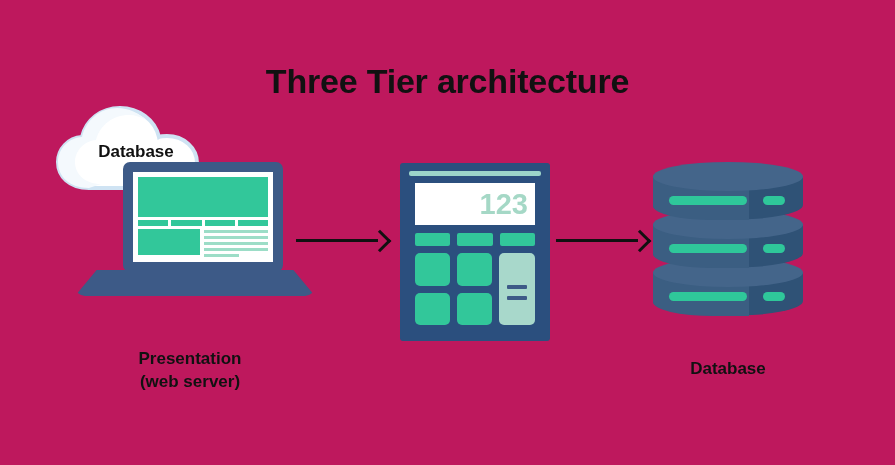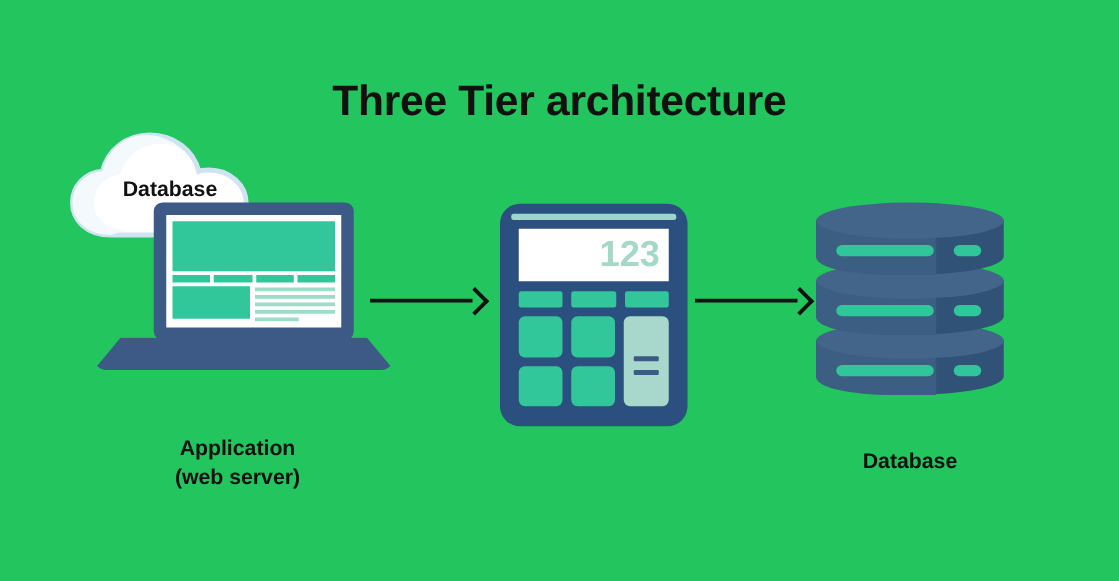--- a/index.html
+++ b/index.html
@@ -8,21 +8,21 @@
     background: #ffffff;
   }
   body {
     font-family: "Liberation Sans", sans-serif;
     -webkit-font-smoothing: antialiased;
   }
   #canvas {
     position: relative;
     width: 895px;
     height: 465px;
-    background: #22c55e;
+    background: #be185d;
     overflow: hidden;
   }
 
   
   #diagram-title {
     position: absolute;
     left: 0;
     top: 62px;
     width: 895px;
     text-align: center;
@@ -170,21 +170,21 @@
     width: 150px;
     height: 180px;
   }
   #calculator-icon {
     position: absolute;
     left: 0;
     top: 0;
     width: 150px;
     height: 178px;
     background: #2b4f7e;
-    border-radius: 16px;
+    border-radius: 3px;
     box-sizing: border-box;
     padding: 11px 11px 12px 11px;
   }
   #calculator-top-strip {
     position: absolute;
     left: 9px;
     top: 8px;
     width: 132px;
     height: 5px;
     background: #9cd5c9;
@@ -406,21 +406,21 @@
                 <i class="short"></i>
               </div>
             </div>
           </div>
         </div>
       </div>
       <div id="laptop-base"></div>
     </div>
   </div>
 
-  <div id="presentation-caption" class="tier-caption">Application
+  <div id="presentation-caption" class="tier-caption">Presentation
 (web server)</div>
 
   <div id="arrow-presentation-to-application" class="flow-arrow">
     <div class="shaft"></div>
     <div class="head"></div>
   </div>
 
   <div id="application-node">
     <div id="calculator-icon">
       <div id="calculator-top-strip"></div>

